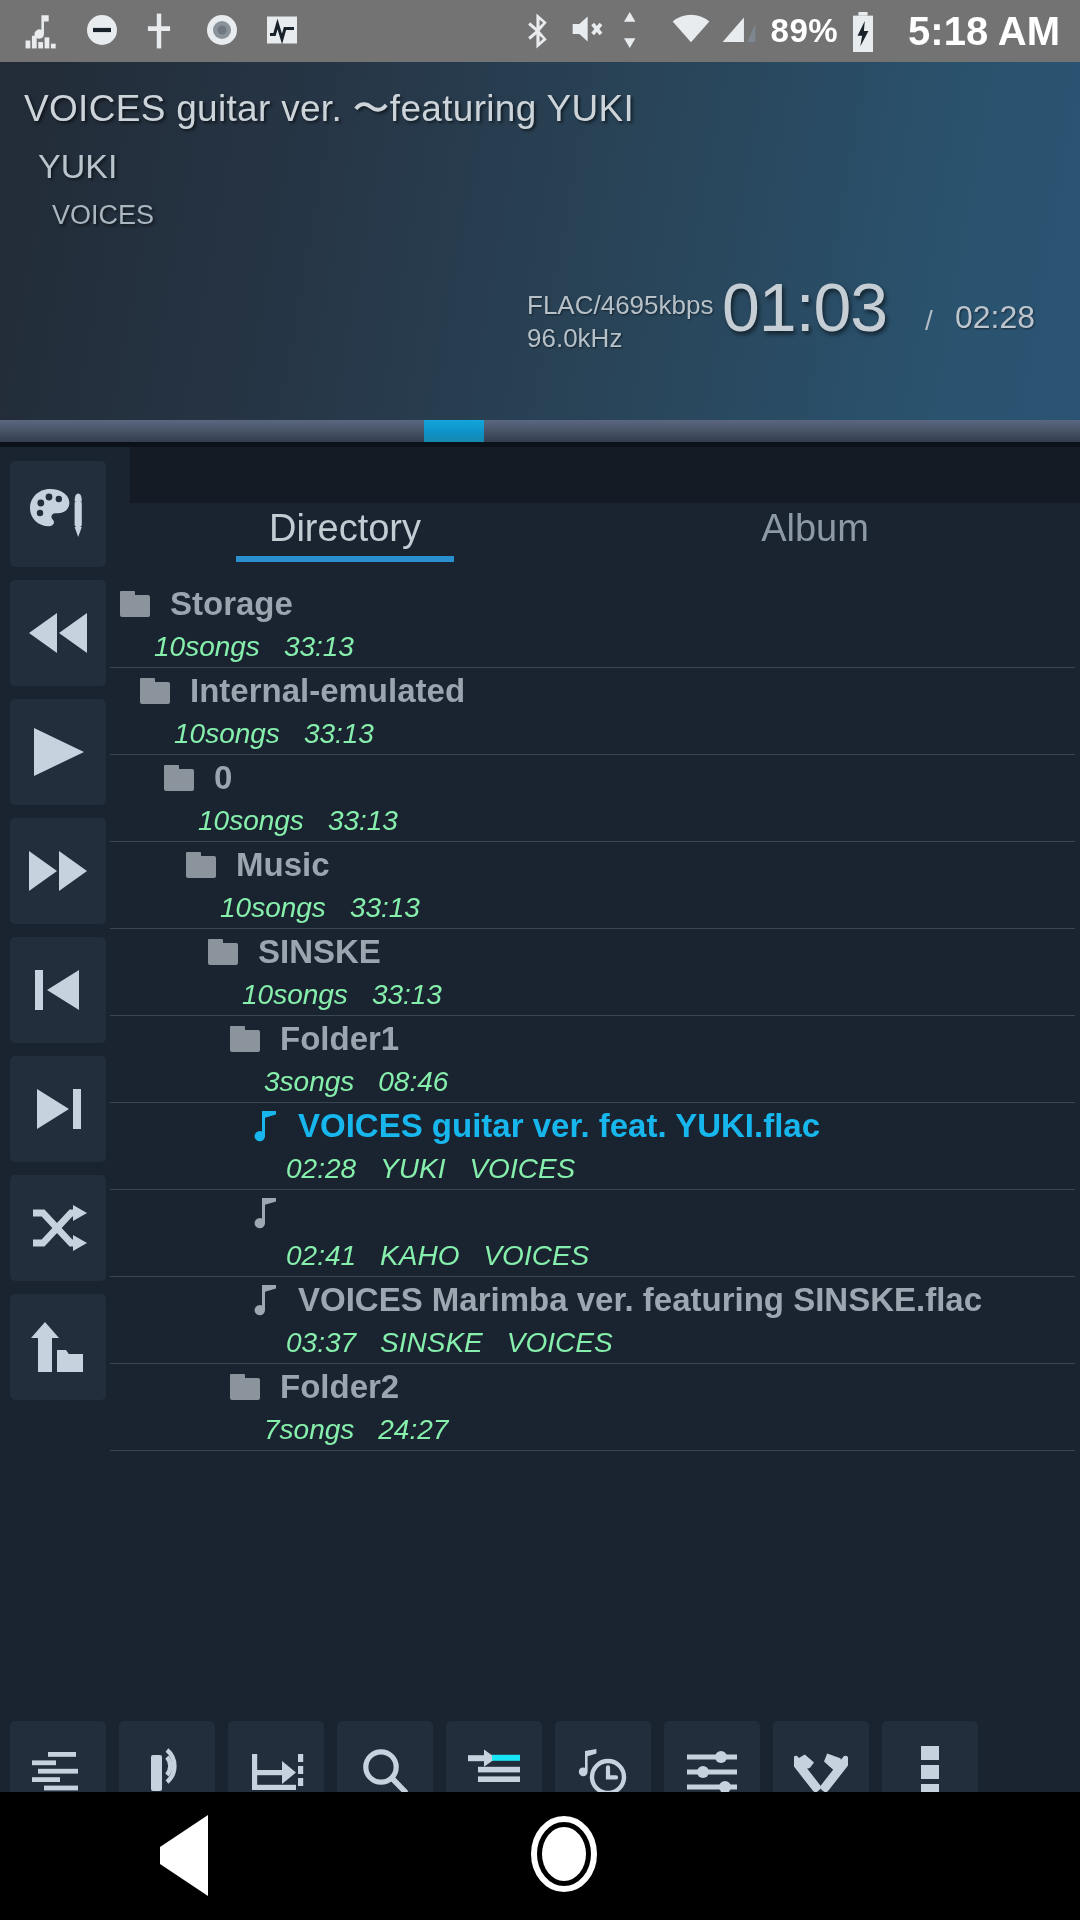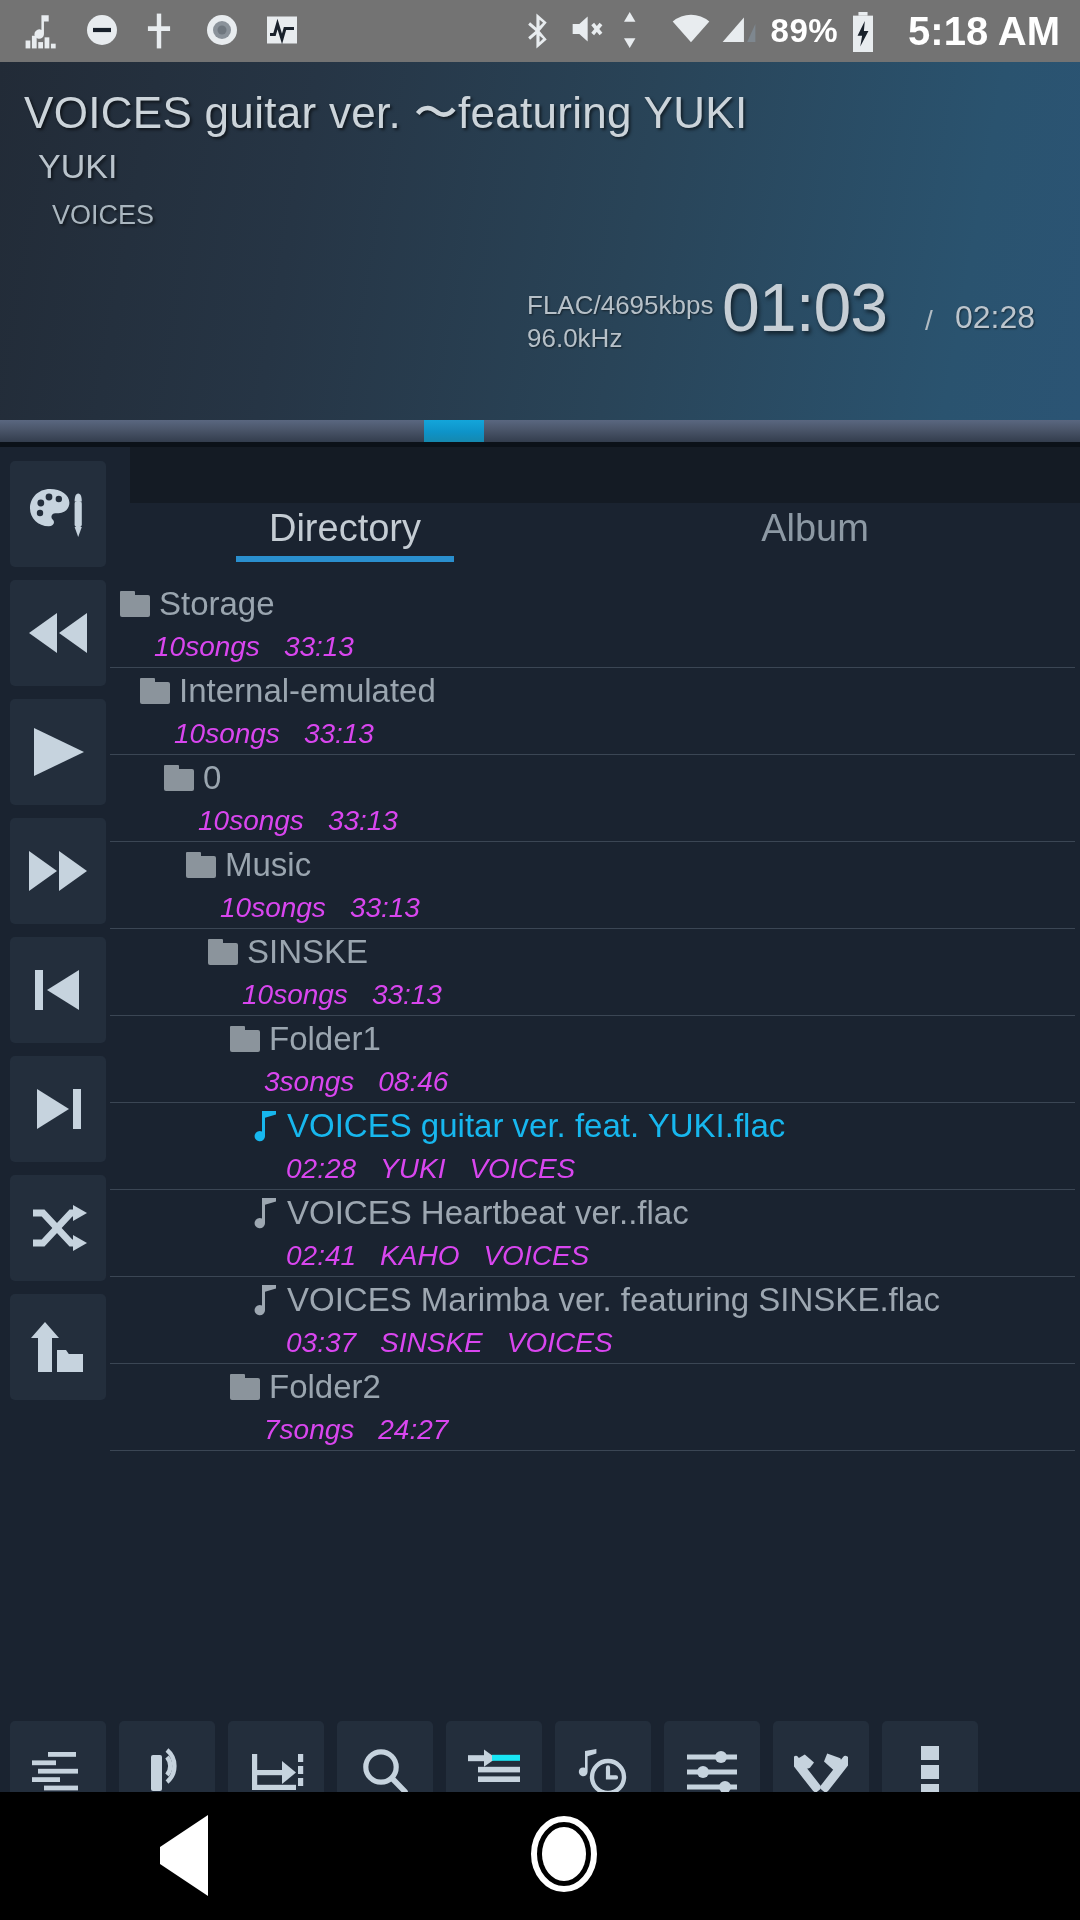--- a/index.html
+++ b/index.html
@@ -24,21 +24,21 @@
   .sb-clock { color: #ffffff; font-size: 40px; font-weight: bold; margin-left: 8px; }
 
   
   .nowplaying {
     position: absolute; top: 62px; left: 0; width: 1080px; height: 358px;
     background: linear-gradient(100deg, #222b37 0%, #263545 28%, #294458 58%, #2a536f 88%, #2b5474 100%);
     overflow: hidden;
   }
   .np-title {
     position: absolute; left: 24px; top: 22px;
-    font-size: 44px; color: #ccd4da; letter-spacing: 0.3px;
+    font-size: 37px; color: #ccd4da; letter-spacing: 0.3px;
     text-shadow: 2px 2px 3px rgba(0,0,0,.55);
     white-space: nowrap;
   }
   .np-artist {
     position: absolute; left: 38px; top: 85px;
     font-size: 34px; color: #b9c3cb;
     text-shadow: 2px 2px 3px rgba(0,0,0,.5);
   }
   .np-album {
     position: absolute; left: 52px; top: 138px;
@@ -112,26 +112,26 @@
   .tab.active { color: #c4ccd3; }
   .tab.active::after {
     content: ""; position: absolute; left: 50%; transform: translateX(-50%);
     bottom: -12px; width: 218px; height: 6px; background: #2a8fce;
   }
 
   
   .list { position: absolute; left: 110px; top: 134px; width: 970px; }
   .row { position: relative; padding: 0 0 0 0; }
   .row-main {
-    display: flex; align-items: center; gap: 9px; height: 45px;
-    font-size: 33px; color: #9aa5af;
+    display: flex; align-items: center; gap: 20px; height: 45px;
+    font-size: 33px; color: #9aa5af; font-weight: bold;
   }
   .row-sub {
     display: flex; align-items: center; gap: 24px; height: 41px;
-    font-size: 28px; font-style: italic; color: #d946ef;
+    font-size: 28px; font-style: italic; color: #86efac;
   }
   .row.track .row-main { color: #9da7b1; }
   .row.track.playing .row-main { color: #17b7ee; }
   .divider { height: 1px; background: #3b4654; margin: 0 5px 0 0; }
 
   .folder-ico { width: 30px; height: 26px; flex: 0 0 auto; position: relative; }
   .folder-ico::before {
     content: ""; position: absolute; left: 0; top: 0; width: 15px; height: 6px;
     background: #8b949c; border-radius: 1px 1px 0 0;
   }
@@ -444,21 +444,20 @@
       </div>
       <div class="divider"></div>
 
       <div class="row track">
         <div class="row-main" style="padding-left:142px">
           <span class="note-ico">
             <svg width="26" height="34" viewBox="0 0 13 17">
                 <path d="M5 1v10.2a2.6 2.6 0 1 0 1.5 2.3V4.4l5.5-1.6V1z" fill="#9da7b1"></path>
               </svg>
           </span>
-          <span>VOICES Heartbeat ver..flac</span>
         </div>
         <div class="row-sub" style="padding-left:176px">
           <span>02:41</span>
           <span>KAHO</span>
           <span>VOICES</span>
         </div>
       </div>
       <div class="divider"></div>
 
       <div class="row track">

